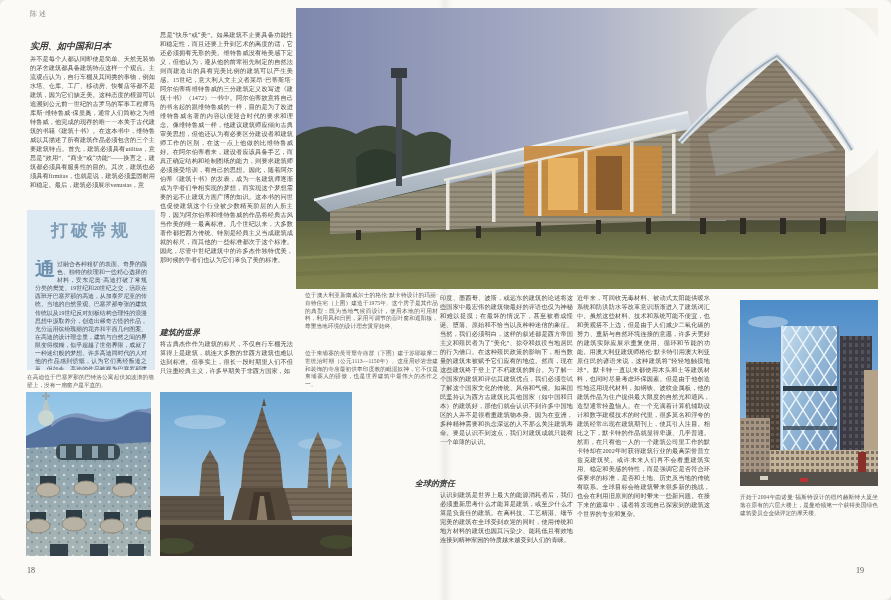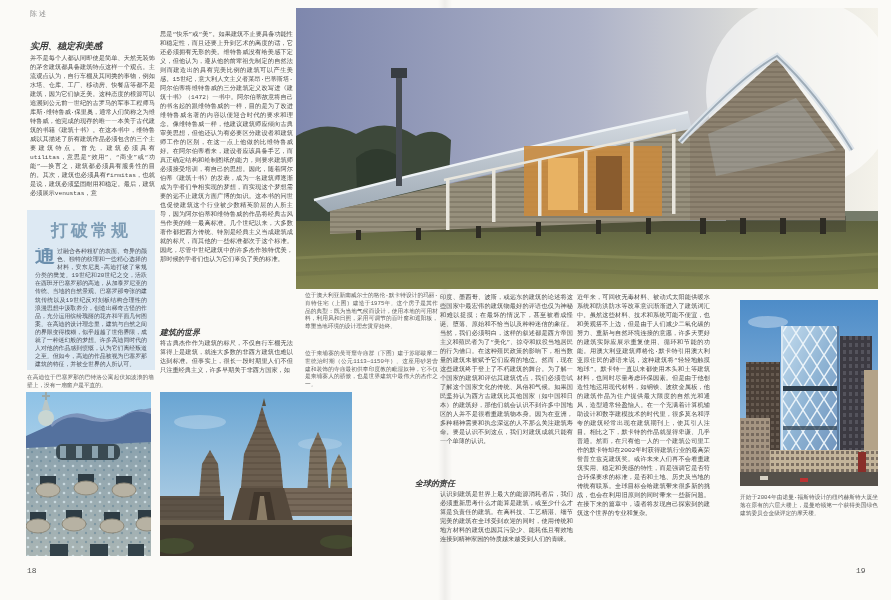--- a/index.html
+++ b/index.html
@@ -1,46 +1,47 @@
 <!DOCTYPE html>
 <html><head>
 <meta charset="utf-8">
 <style>
   html,body{margin:0;padding:0;background:#e9e7e2;}
   .spread{
     position:relative;width:891px;height:600px;margin:0 auto;
     background:#fbfaf7;overflow:hidden;
-    font-family:Liberation Mono, monospace;
+    font-family:Liberation Serif, serif;
     color:#444;
+    border-radius:6px;
   }
   .gutter{position:absolute;left:438px;top:0;width:14px;height:600px;
     background:linear-gradient(90deg,rgba(0,0,0,0) 0%,rgba(0,0,0,.05) 50%,rgba(0,0,0,0) 100%);}
   .abs{position:absolute;}
   .section-label{font-size:7px;color:#8a8a8a;letter-spacing:2px;}
   h1.art{font-size:9px;font-weight:bold;font-style:italic;color:#3c3c3c;margin:0;}
   h2.art{font-size:8px;font-weight:bold;font-style:italic;color:#3c3c3c;margin:0;text-align:center;}
   .body-text{font-size:6.2px;line-height:9px;text-align:justify;color:#4b4b4b;overflow:hidden;}
   .caption{font-size:5.7px;line-height:7.8px;text-align:justify;color:#5c5c5c;overflow:hidden;}
   .pagenum{font-size:8px;color:#555;}
   .box{background:#dde9f3;padding:9px 8px 6px 8px;box-sizing:border-box;overflow:hidden;}
-  .box-title{font-size:17px;color:#7d9cb5;text-align:center;letter-spacing:3px;margin:0 0 6px 0;font-weight:bold;}
+  .box-title{font-size:17px;color:#7d9cb5;text-align:center;letter-spacing:3px;margin:0 0 18px 0;font-weight:bold;}
   .box-text{font-size:5.9px;line-height:8.1px;text-align:justify;color:#4b4f58;overflow:hidden;}
   .drop-cap{float:left;font-size:20px;line-height:17px;color:#6c8fad;padding:0 2px 0 0;font-weight:bold;}
   .photo{display:block;}
   svg{display:block;}
 </style>
 </head>
 <body>
 
 <div class="spread">
   <div class="gutter"></div>
 
   <div class="abs section-label" style="left:30px;top:9px;">陈述</div>
 
-  <h1 class="art abs" style="left:30px;top:40px;width:126px;">实用、稳定和美感</h1>
+  <h1 class="art abs" style="left:30px;top:40px;width:126px;">实用、如中国和日本</h1>
   <div class="abs body-text" style="left:30px;top:54px;width:125px;height:152px;">并不是每个人都认同即使是简单、天然无装饰的茅舍建筑都具备建筑特点这样一个观点。主流观点认为，自行车棚及其同类的事物，例如水塔、仓库、工厂、移动房、快餐店等都不是建筑，因为它们缺乏美。这种态度的根源可以追溯到公元前一世纪的古罗马的军事工程师马库斯·维特鲁威·保里奥，通常人们简称之为维特鲁威，他完成的现存的唯一一本关于古代建筑的书籍《建筑十书》。在这本书中，维特鲁威以其描述了所有建筑作品必须包含的三个主要建筑特点。首先，建筑必须具有utilitas，意思是“效用”、“商业”或“功能”——换言之，建筑都必须具有服务性的目的。其次，建筑也必须具有firmitas，也就是说，建筑必须坚固耐用和稳定。最后，建筑必须展示venustas，意</div>
 
   <div class="abs box" style="left:27px;top:210px;width:128px;height:160px;">
     <div class="box-title">打破常规</div>
     <div class="box-text">
       <span class="drop-cap">通</span><span>过融合各种粗犷的表面、奇异的颜色、独特的纹理和一些精心选择的材料，安东尼奥·高迪打破了常规分类的樊笼。19世纪和20世纪之交，活跃在西班牙巴塞罗那的高迪，从加泰罗尼亚的传统、当地的自然景观、巴塞罗那夸张的建筑传统以及19世纪反对刻板结构合理性的浪漫思想中汲取养分，创造出稀奇古怪的作品，充分运用缤纷瑰丽的花卉和平面几何图案。在高迪的设计理念里，建筑与自然之间的界限变得模糊，似乎超越了世俗界限，成就了一种迷幻般的梦想。许多高迪同时代的人对他的作品感到愤慨，认为它们离经叛道之至。但如今，高迪的作品被视为巴塞罗那建筑的特征，并被全世界的人所认可。</span>
     </div>
   </div>
   <div class="abs caption" style="left:27px;top:374px;width:127px;height:16px;">在高迪位于巴塞罗那的巴特洛公寓起伏如波浪的墙壁上，没有一扇窗户是平直的。</div>
 

